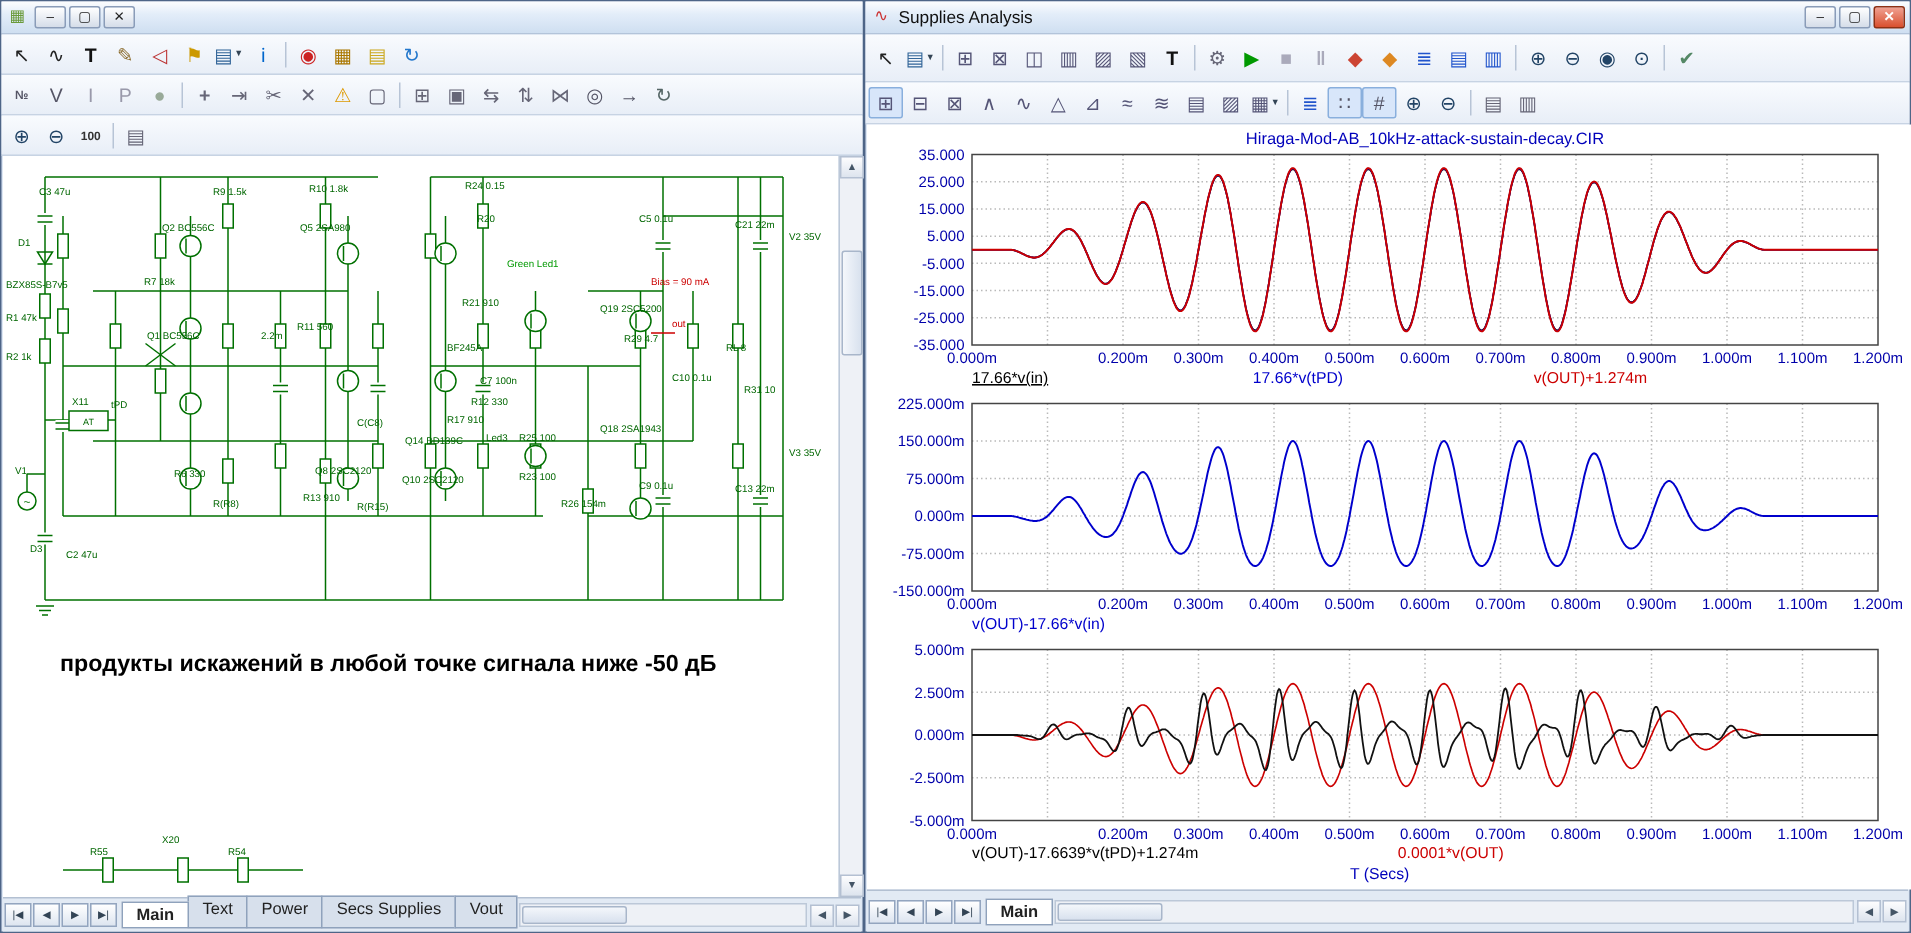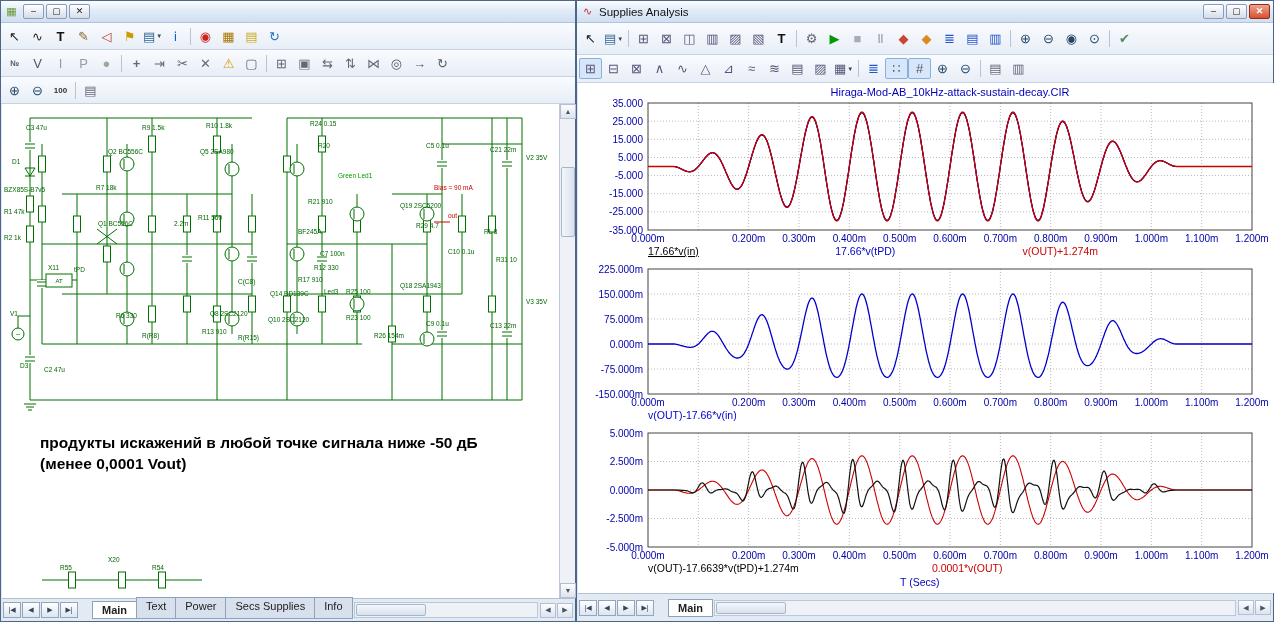--- a/index.html
+++ b/index.html
@@ -18,21 +18,21 @@
 .tbtn .g.small{font-size:8px;font-weight:bold}
 .tbtn .dd{font-size:6px;color:#345;margin-left:1px}
 .tsep{width:1px;height:17px;background:#b7c4d6;margin:0 3px;flex:0 0 auto}
 .canvas{position:absolute;background:#fff;overflow:hidden}
 .note{position:absolute;left:38px;top:328px;font-size:15.5px;font-weight:bold;color:#000;line-height:21px}
 .vscroll{position:absolute;width:16px;background:#eef1f6;border-left:1px solid #bcc8d8}
 .sbtn{width:16px;height:15px;background:linear-gradient(#fdfdfe,#dde4ee);border:1px solid #b4c0d2;font-size:7px;color:#456;display:flex;align-items:center;justify-content:center;flex:0 0 auto}
 .vthumb{width:14px;height:70px;margin:48px 0 0 1px;background:linear-gradient(90deg,#f4f7fb,#d8e1ee);border:1px solid #a8b6ca;border-radius:2px}
 .bottombar{position:absolute;left:1px;right:1px;display:flex;align-items:center;background:#e2eaf4;border-top:1px solid #b3c0d2;padding:0 1px;gap:1px}
 .navbtn{width:18px;height:16px;border:1px solid #93a5bf;background:linear-gradient(#fff,#dde5f0);font-size:7px;color:#345;display:flex;align-items:center;justify-content:center;flex:0 0 auto}
-.tabs{display:flex;align-items:flex-end;height:18px;margin-left:13px}
+.tabs{display:flex;align-items:flex-end;height:18px;margin-left:2px}
 .tab{height:22px;line-height:16px;padding:0 9px;font-size:11px;color:#222;background:#d7e0ec;border:1px solid #8fa2bc;margin-right:-1px;flex:0 0 auto;white-space:nowrap}
 .tab.selected{background:#fff;font-weight:bold;position:relative;z-index:2;height:18px}
 .hscroll{flex:1;height:16px;background:#eef1f6;border:1px solid #bcc8d8;position:relative;margin:0 1px}
 .hthumb{position:absolute;left:1px;top:1px;width:70px;height:12px;background:linear-gradient(#f4f7fb,#d8e1ee);border:1px solid #a8b6ca;border-radius:2px}
 svg text{font-family:"Liberation Sans",sans-serif}
 </style>
 </head>
 <body>
 
 <div class="win" id="left-window" style="left:0;top:0;width:576px;height:622px">
@@ -354,41 +354,40 @@
         <text x="140" y="234" font-size="6.5" fill="#006600">R(R8)</text>
         <text x="236" y="236" font-size="6.5" fill="#006600">R(R15)</text>
         <text x="18" y="264" font-size="6.5" fill="#006600">D3</text>
         <text x="42" y="268" font-size="6.5" fill="#006600">C2 47u</text>
         <text x="58" y="466" font-size="6.5" fill="#006600">R55</text>
         <text x="106" y="458" font-size="6.5" fill="#006600">X20</text>
         <text x="150" y="466" font-size="6.5" fill="#006600">R54</text>
       </svg>
     <div class="note">
       <div>продукты искажений в любой точке сигнала ниже -50 дБ</div>
-      <div>(менее 0,0001 Vout)</div>
     </div>
   </div>
   <div class="vscroll" style="left:558px;top:103px;height:494px">
     <div class="sbtn">▲</div>
     <div class="vthumb"></div>
     <div class="sbtn" style="position:absolute;bottom:0">▼</div>
   </div>
   <div class="bottombar" style="top:597px;height:23px">
     <span style="display:flex;gap:1px" id="left-nav">
         <div class="navbtn">|◀</div>
         <div class="navbtn">◀</div>
         <div class="navbtn">▶</div>
         <div class="navbtn">▶|</div>
       </span>
     <span class="tabs" id="left-tabs">
         <div class="tab selected">Main</div>
         <div class="tab">Text</div>
         <div class="tab">Power</div>
         <div class="tab">Secs Supplies</div>
-        <div class="tab">Info</div>
+        <div class="tab">Vout</div>
       </span>
     <div class="hscroll">
         <div class="hthumb"></div>
       </div>
     <div class="sbtn">◀</div>
     <div class="sbtn">▶</div>
   </div>
 </div>
 
 <div class="win" id="right-window" style="left:576px;top:0;width:698px;height:622px">

